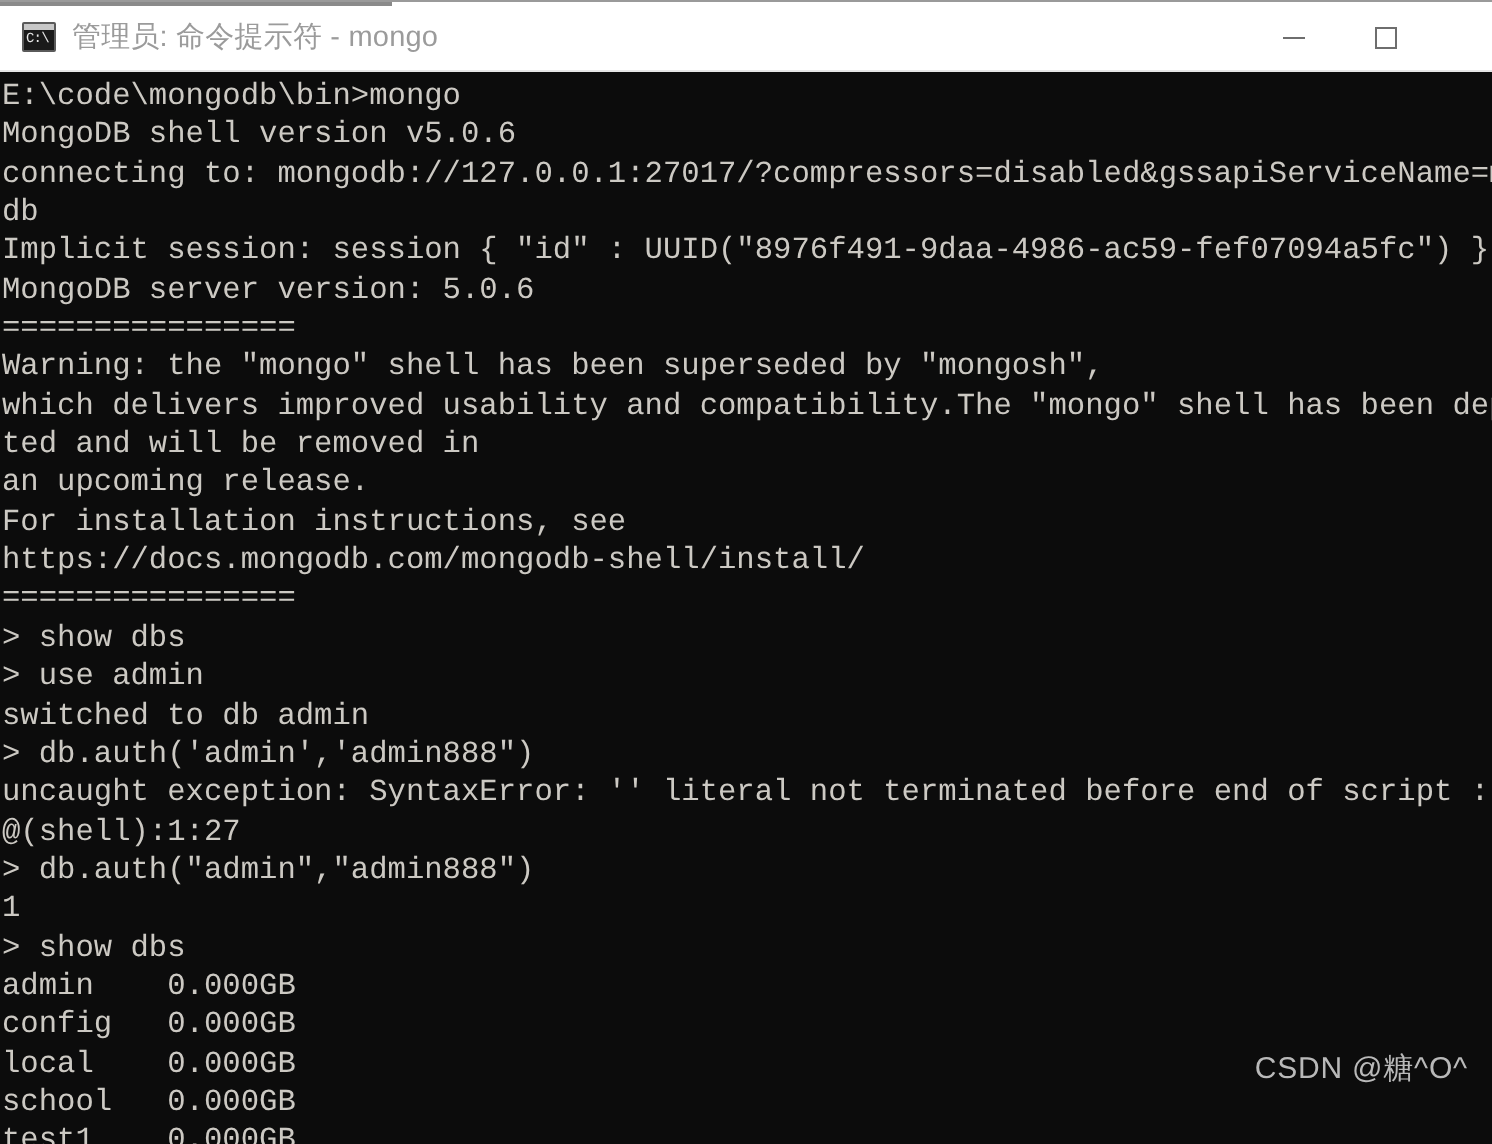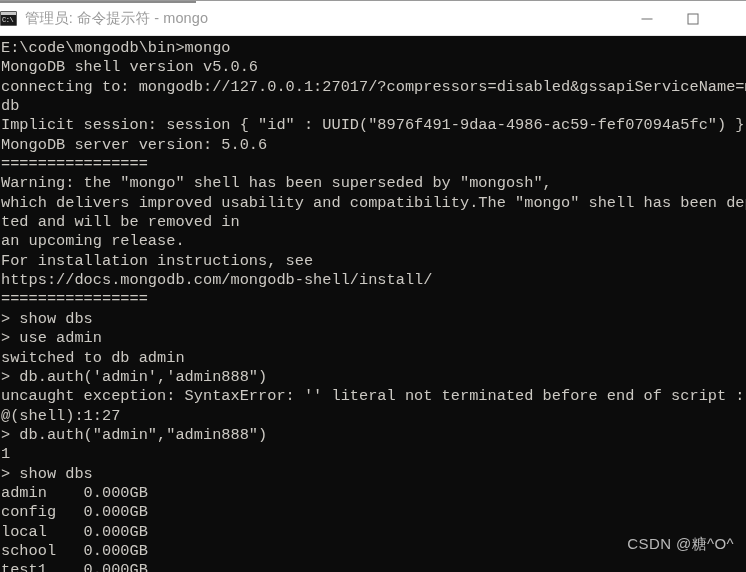--- a/index.html
+++ b/index.html
@@ -23,20 +23,21 @@
     background: #ffffff;
     border-top: 1px solid #9a9a9a;
     display: flex;
     align-items: center;
     overflow: hidden;
   }
   .titlebar-left {
     display: flex;
     align-items: center;
     gap: 8px;
+    padding-left: 11px;
     height: 100%;
     flex: 1 1 auto;
     min-width: 0;
   }
   .cmd-icon {
     width: 17px; height: 15px;
     background: #1a1a1a;
     border: 1px solid #5a5a5a;
     position: relative;
     flex: none;
@@ -122,21 +123,21 @@
     letter-spacing: 0px;
   }
   .line {
     height: 19.35px;
     white-space: pre;
     overflow: hidden;
   }
   .watermark {
     position: absolute;
     right: 12px;
-    bottom: 18px;
+    bottom: 28px;
     font-family: "Liberation Sans", sans-serif;
     font-size: 15px;
     color: #b9b9b9;
     letter-spacing: 0.4px;
     white-space: nowrap;
   }
 </style>
 </head>
 <body>
 

